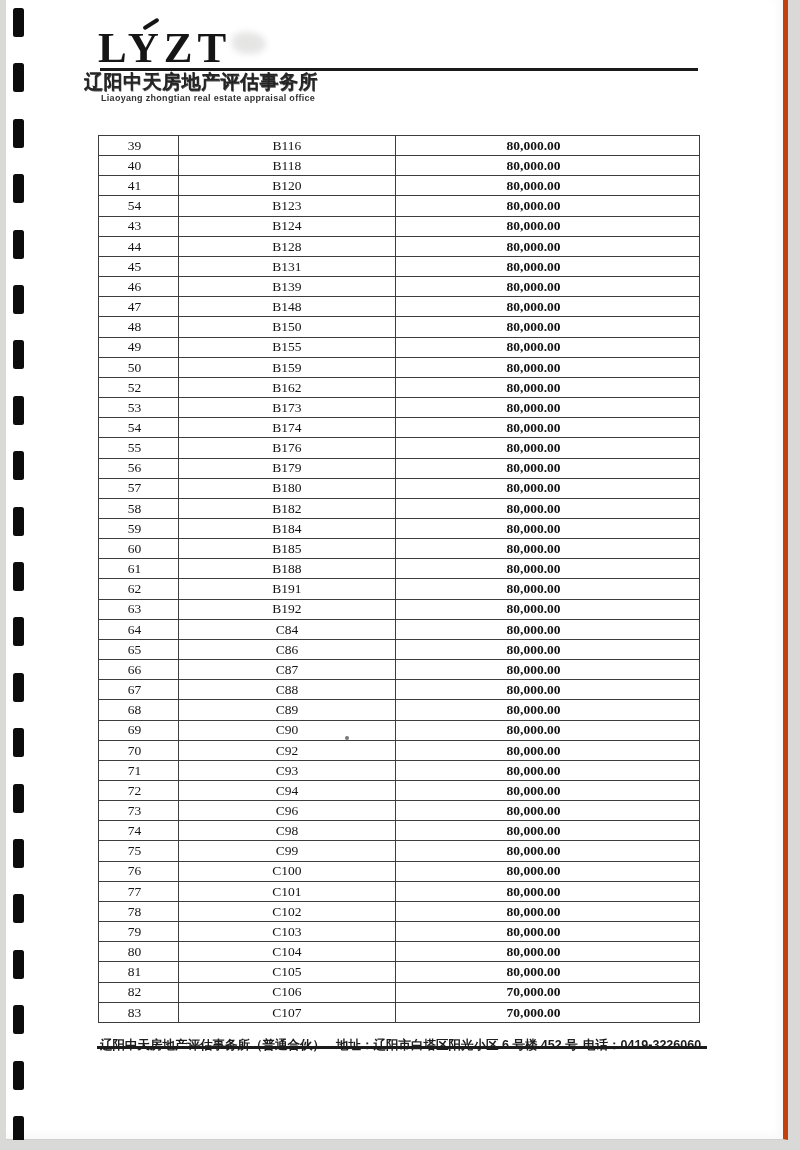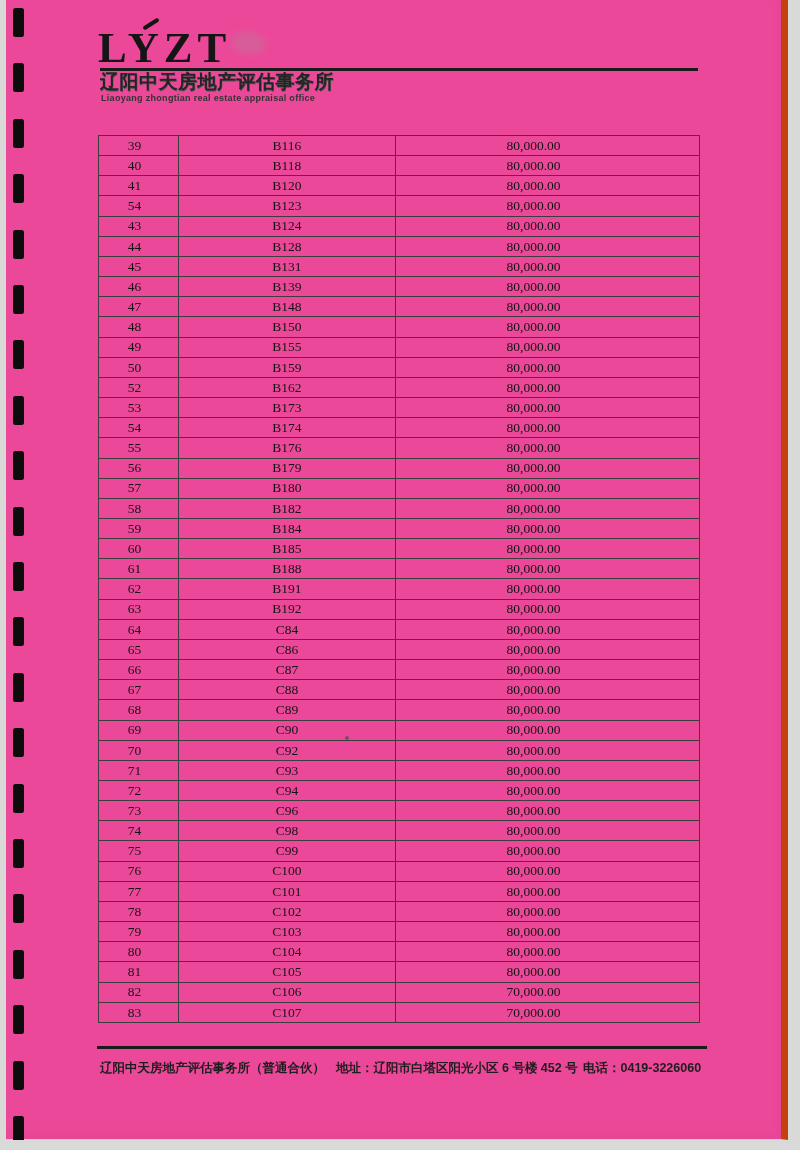--- a/index.html
+++ b/index.html
@@ -7,22 +7,22 @@
   body {
     position: relative;
     background: #d9d9d7;
     font-family: "Liberation Serif", "DejaVu Serif", serif;
     overflow: hidden;
   }
   .page {
     position: absolute;
     left: 6px; top: 0;
     width: 782px; height: 1140px;
-    background: #ec4899;
-    border-right: 7px solid #c2410c;
+    background: #ffffff;
+    border-right: 5px solid #c2410c;
     border-bottom: 1px solid #cfcfcd;
     box-shadow: inset -4px -4px 10px rgba(0,0,0,0.03);
   }
   
   .binding-strip {
     position: absolute;
     left: 7px; top: 8px;
     width: 11px; height: 1132px;
     overflow: hidden;
   }
@@ -53,21 +53,21 @@
     border-radius: 2px;
   }
   .logo-underline {
     position: absolute;
     left: 94px; top: 68px;
     width: 598px; height: 3px;
     background: #1a1a1a;
   }
   .company-cn {
     position: absolute;
-    left: 94px; top: 72px;
+    left: 78px; top: 72px;
     font-family: "Liberation Sans", "DejaVu Sans", sans-serif;
     font-size: 19px;
     font-weight: 900;
     letter-spacing: 0.5px;
     color: #242424;
     text-shadow: 0.5px 0.5px 0 #555;
     line-height: 1.1;
   }
   .company-en {
     position: absolute;
@@ -114,31 +114,31 @@
     vertical-align: middle;
     line-height: 1;
     overflow: hidden;
     white-space: nowrap;
   }
   .value-table { border: 1.5px solid #2e2e2e; margin-top: 28px; }
   .col-no   { width: 80px; }
   .col-unit { width: 217px; }
   .col-val  { width: 304px; }
   .value-table td.c-no  { padding-right: 8px; }
-  .value-table td.c-val { padding-right: 28px; }
+  .value-table td.c-val { padding-right: 28px; font-weight: bold; }
   
   .footer-rule {
     position: absolute;
     left: 91px; top: 1046px;
     width: 610px; height: 2.5px;
     background: #1b1b1b;
   }
   .footer-text {
     position: absolute;
-    left: 0; top: 1060px;
+    left: 0; top: 1037px;
     width: 782px; height: 18px;
     font-family: "Liberation Sans", "DejaVu Sans", sans-serif;
     font-size: 12.5px;
     font-weight: 700;
     color: #1d1d1d;
   }
   .footer-text span { position: absolute; top: 0; white-space: nowrap; }
   .footer-company { left: 94px; }
   .footer-address { left: 330px; }
   .footer-phone   { left: 577px; }

